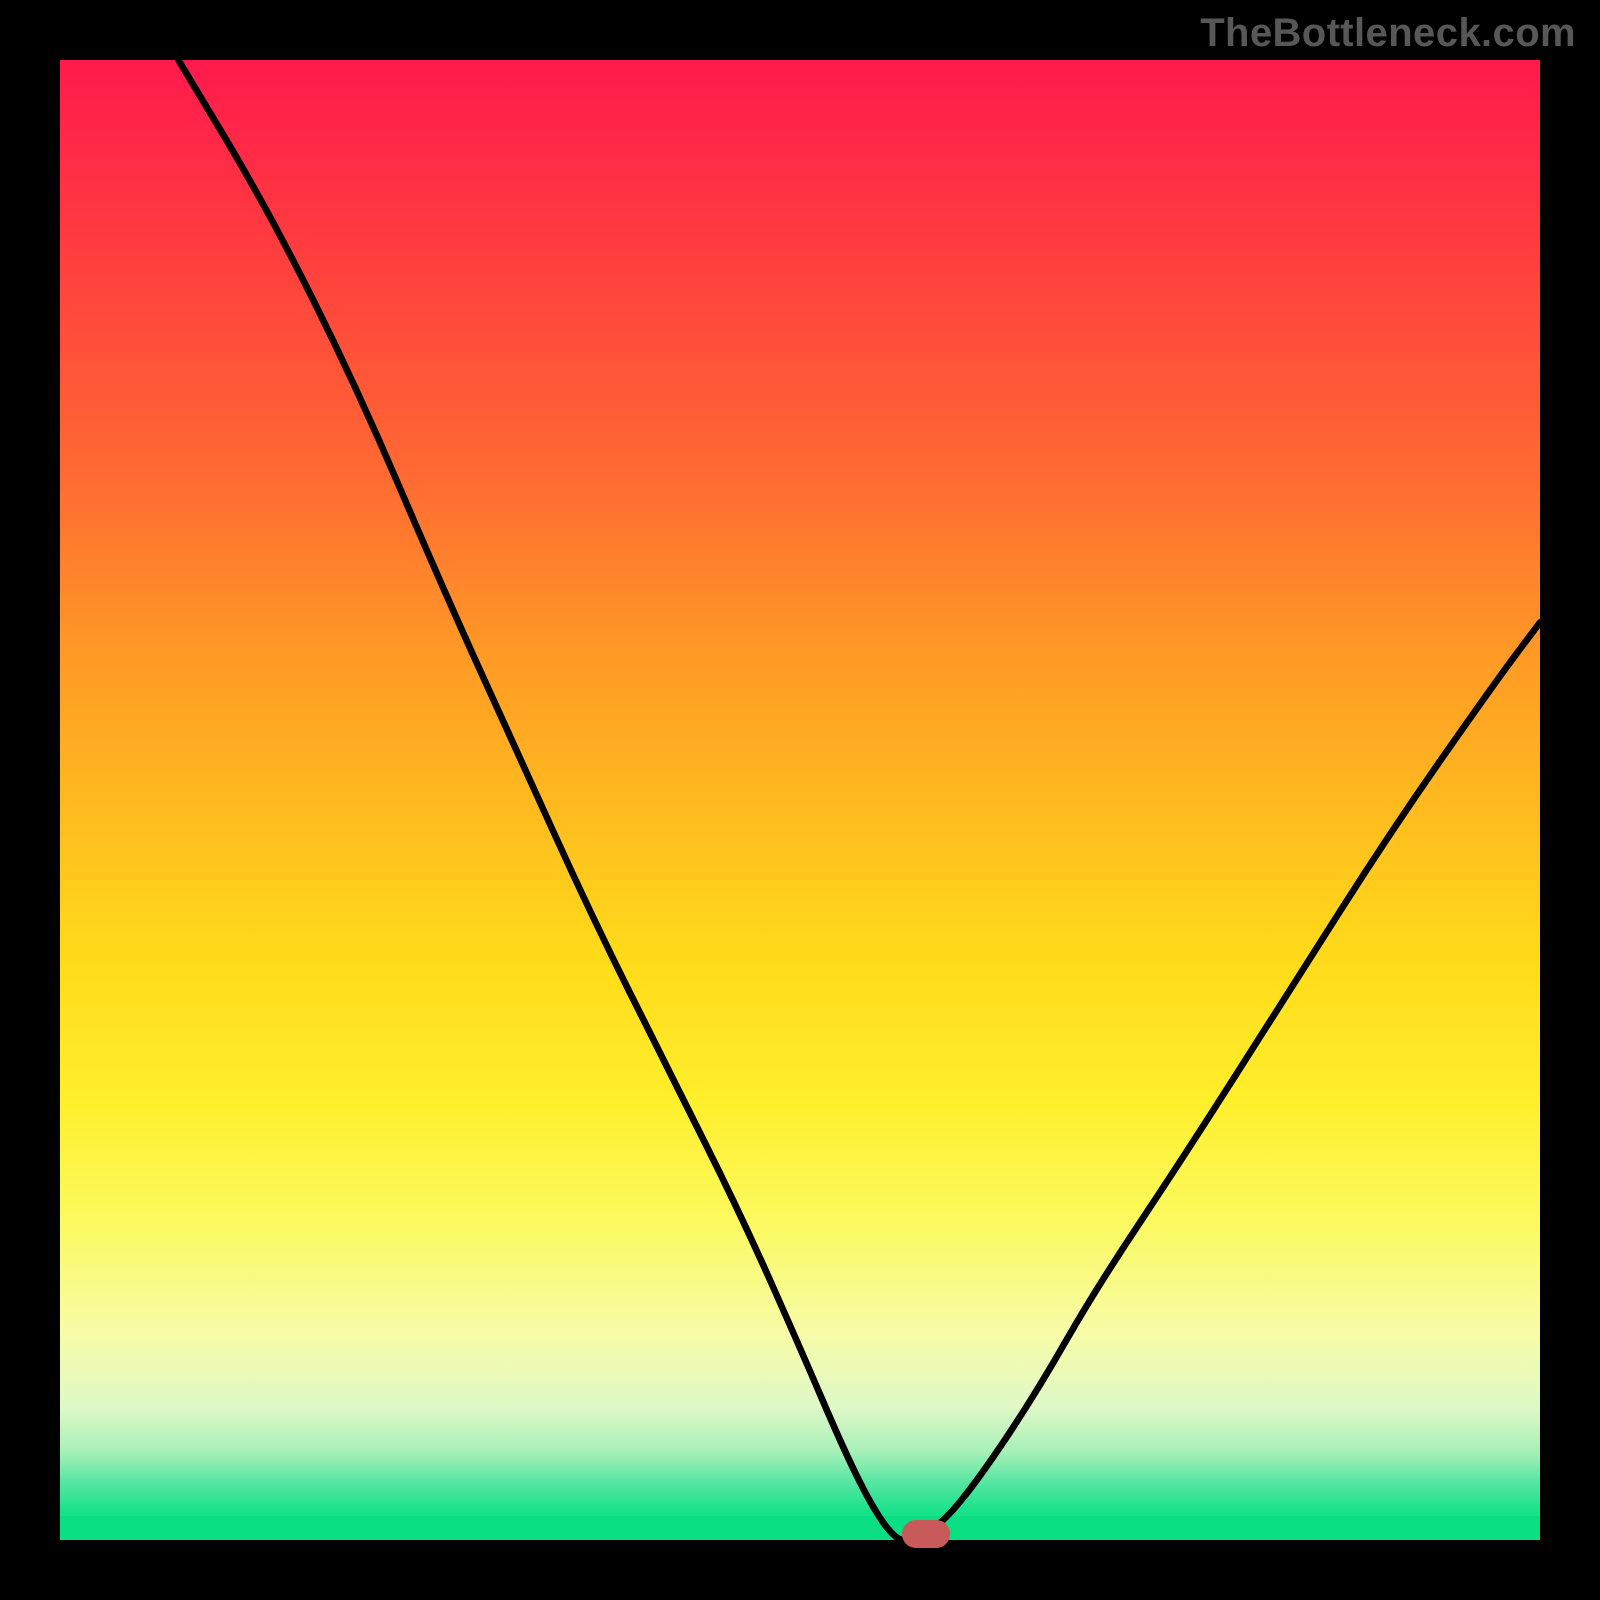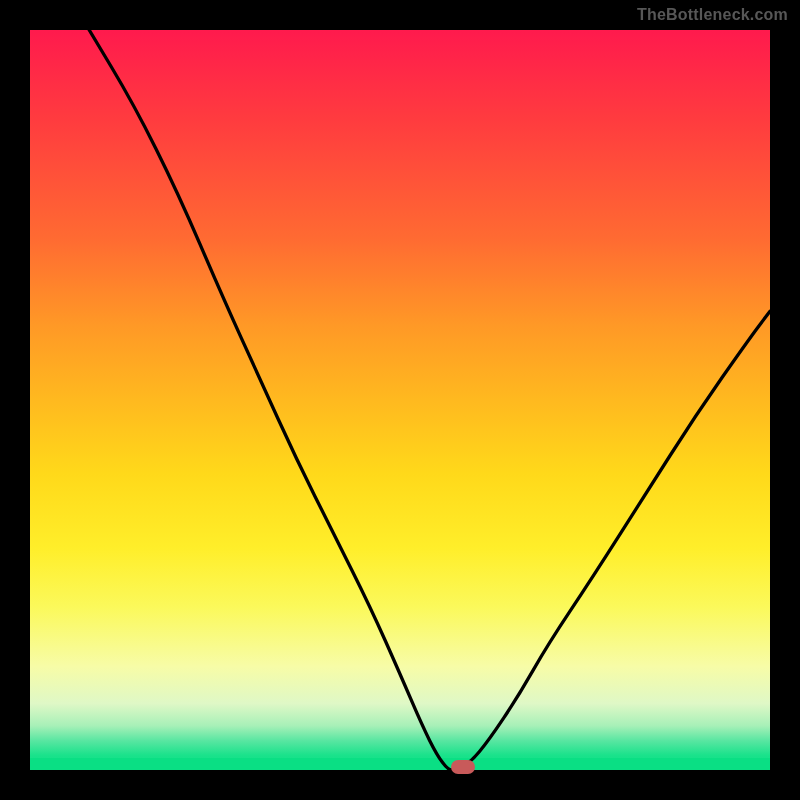--- a/index.html
+++ b/index.html
@@ -15,21 +15,21 @@
     position: relative;
     width: 800px;
     height: 800px;
     background: #000;
   }
   .watermark {
     position: absolute;
     top: 6px;
     right: 12px;
     color: #575757;
-    font-size: 16px;
+    font-size: 20px;
     font-weight: 600;
     z-index: 30;
     letter-spacing: 0.2px;
   }
   .plot {
     position: absolute;
     left: 30px;
     top: 30px;
     width: 740px;
     height: 740px;

